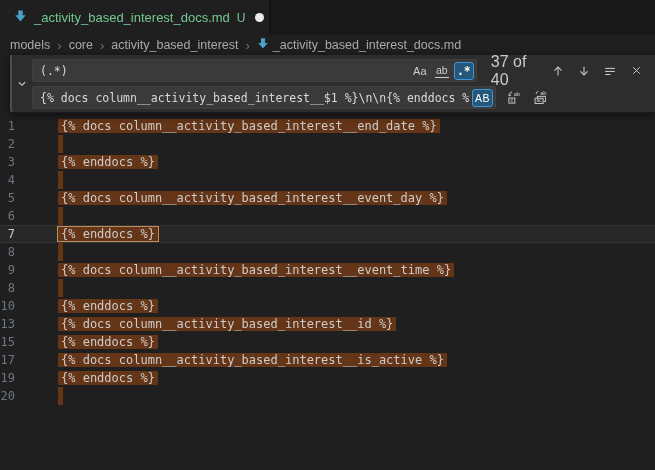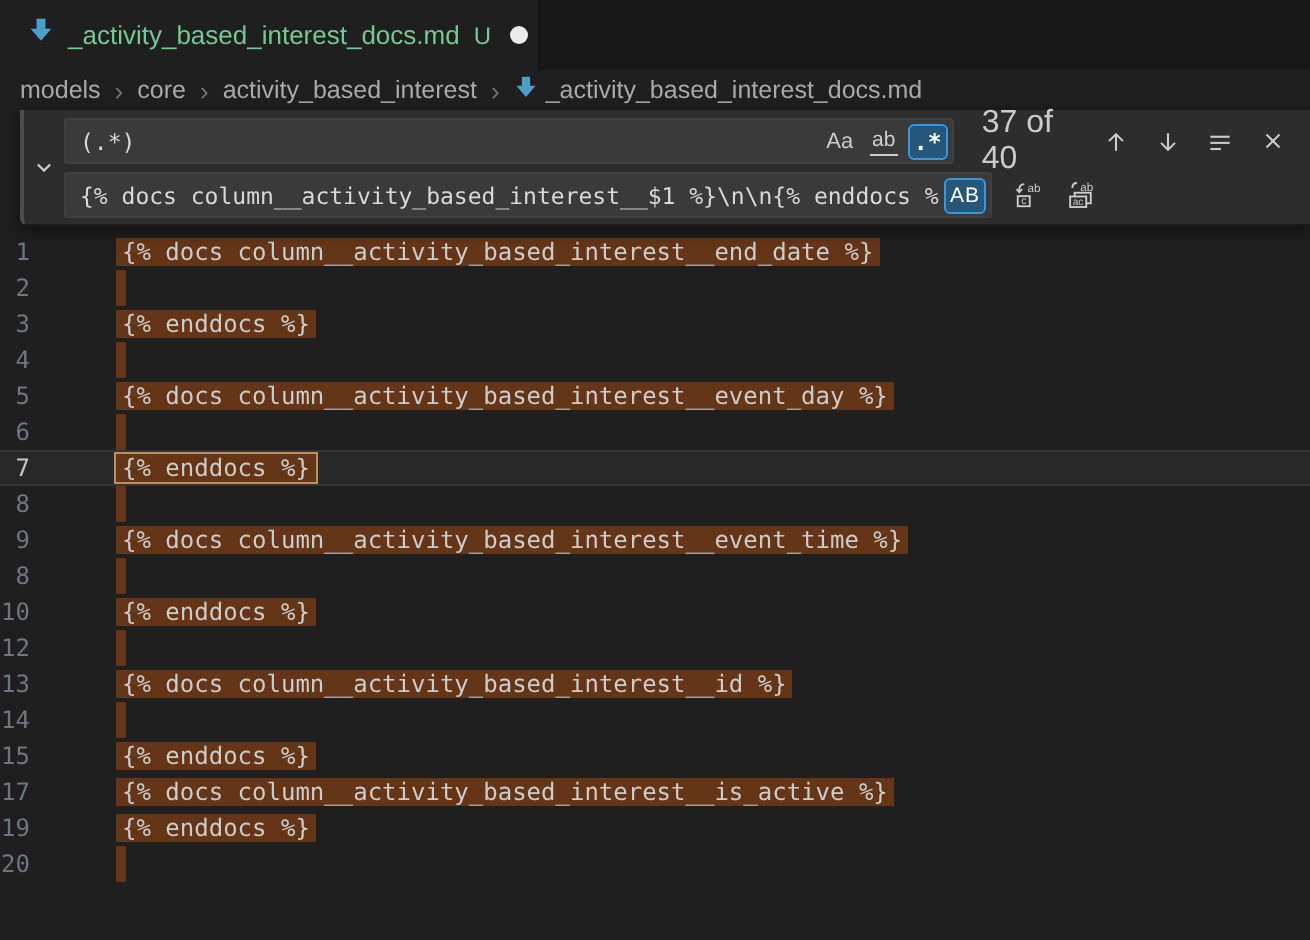--- a/index.html
+++ b/index.html
@@ -261,34 +261,26 @@
   <div class="code-line">
     <div class="line-number">8</div>
     <div class="line-content"></div>
   <div class="empty-match-sliver"></div></div>
 
   <div class="code-line">
     <div class="line-number">10</div>
     <div class="line-content"><span class="find-match">{% enddocs %}</span></div>
   </div>
 
-  <div class="code-line">
-    <div class="line-number">12</div>
-    <div class="line-content"></div>
-  <div class="empty-match-sliver"></div></div>
 
   <div class="code-line">
     <div class="line-number">13</div>
     <div class="line-content"><span class="find-match">{% docs column__activity_based_interest__id %}</span></div>
   </div>
 
-  <div class="code-line">
-    <div class="line-number">14</div>
-    <div class="line-content"></div>
-  <div class="empty-match-sliver"></div></div>
 
   <div class="code-line">
     <div class="line-number">15</div>
     <div class="line-content"><span class="find-match">{% enddocs %}</span></div>
   </div>
 
 
   <div class="code-line">
     <div class="line-number">17</div>
     <div class="line-content"><span class="find-match">{% docs column__activity_based_interest__is_active %}</span></div>

